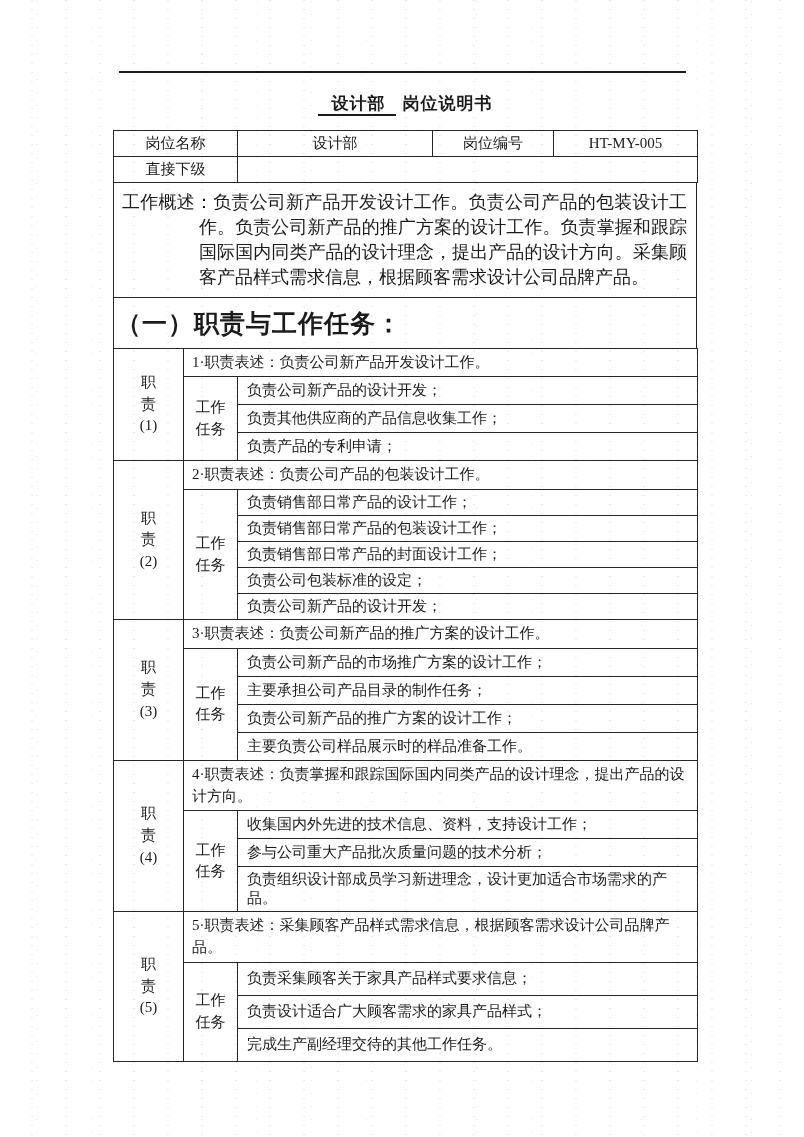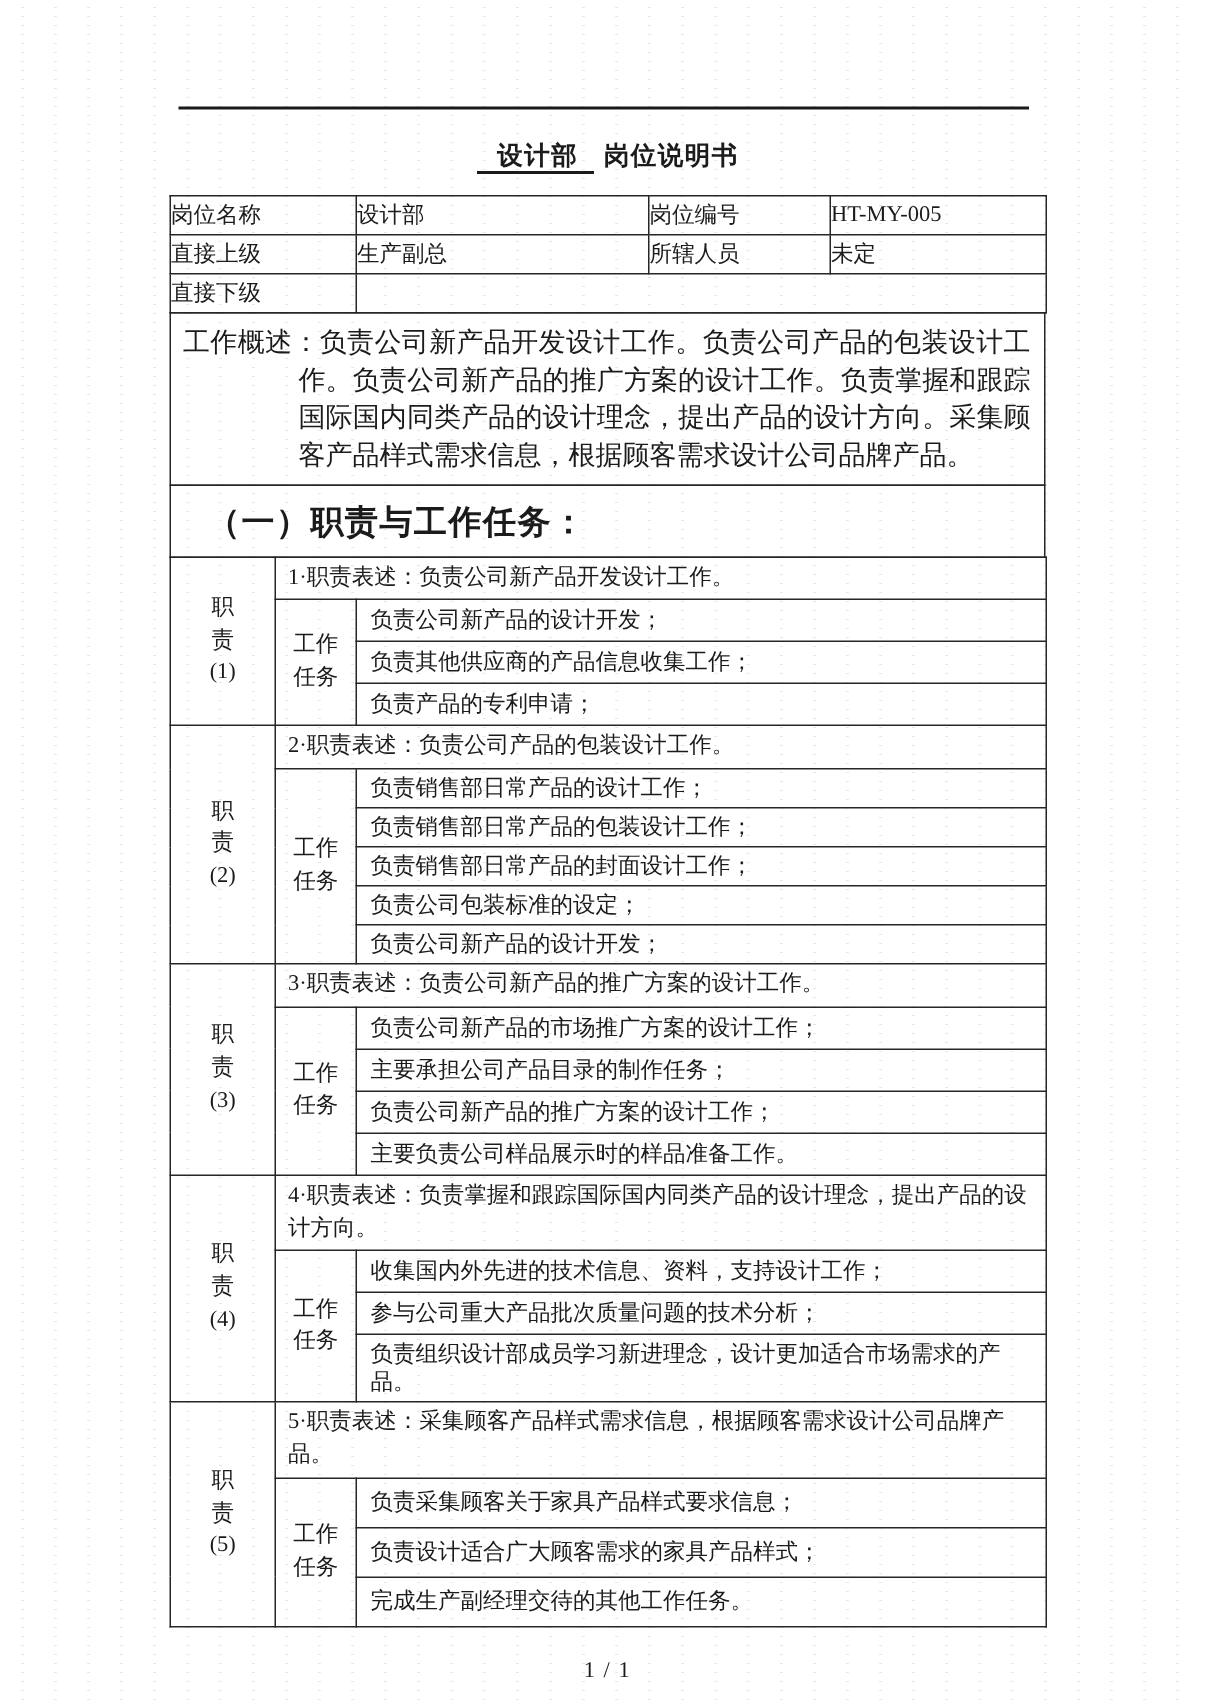--- a/index.html
+++ b/index.html
@@ -21,28 +21,28 @@
   }
   .content { width: 584px; margin-left: 113px; }
   .top-rule { margin: 71px 0 0 6px; width: 567px; height: 2px; background: #1a1a1a; }
   .title { margin-top: 19px; text-align: center; font-size: 17px; font-weight: bold; letter-spacing: 1px; }
   .title .u { padding: 0 10px 1px 14px; border-bottom: 2px solid #1b1b1b; margin-right: 7px; }
 
   table { border-collapse: collapse; table-layout: fixed; width: 584px; }
   td { border: 1.4px solid #262626; font-size: 15px; vertical-align: middle; }
 
   .info-table { margin-top: 15px; }
-  .info-table td { height: 26px; }
+  .info-table td { height: 26px; text-align: center; }
   .info-table .c1 { width: 124px; } .info-table .c2 { width: 195px; }
   .info-table .c3 { width: 121px; } .info-table .c4 { width: 144px; }
 
   .block { border: 1.4px solid #262626; margin-top: -1.4px; }
   .summary { padding: 7px 9px 7px 8px; font-size: 18px; line-height: 1.40; }
   .summary .body { padding-left: 77px; text-indent: -77px; text-align: justify; }
-  .section { padding: 9px 6px 8px 24px; font-size: 22px; font-weight: 600; letter-spacing: 1px; }
+  .section { padding: 9px 6px 8px 2px; font-size: 25px; font-weight: 600; letter-spacing: 1px; }
 
   .duties { margin-top: -1.4px; }
   .duties .c1 { width: 70px; } .duties .c2 { width: 54px; } .duties .c3 { width: 460px; }
   .duties td { height: 28px; }
   .duty-lbl, .wt { white-space: pre-line; text-align: center; line-height: 1.45; font-size: 15px; }
   .stmt { padding: 3px 6px 3px 8px; line-height: 1.45; }
   .task { padding: 3px 6px 3px 9px; }
   tr.tall td { height: 33px; }
   tr.short td { height: 26px; }
 
@@ -68,26 +68,20 @@
           <col class="c4">
         </colgroup>
       <tbody>
         <tr>
           <td>岗位名称</td>
           <td>设计部</td>
           <td>岗位编号</td>
           <td>HT-MY-005</td>
         </tr>
         <tr>
-          <td>直接上级</td>
-          <td>生产副总</td>
-          <td>所辖人员</td>
-          <td>未定</td>
-        </tr>
-        <tr>
           <td>直接下级</td>
           <td colspan="3"></td>
         </tr>
       </tbody>
     </table>
 
     <div class="block summary">
       <div class="body">
         <span>工作概述：</span><span>负责公司新产品开发设计工作。负责公司产品的包装设计工作。负责公司新产品的推广方案的设计工作。负责掌握和跟踪国际国内同类产品的设计理念，提出产品的设计方向。采集顾客产品样式需求信息，根据顾客需求设计公司品牌产品。</span>
       </div>
@@ -197,15 +191,14 @@
         </tr>
         <tr class="tall">
             <td class="task">负责设计适合广大顾客需求的家具产品样式；</td>
           </tr>
         <tr class="tall">
             <td class="task">完成生产副经理交待的其他工作任务。</td>
           </tr>
       </tbody>
     </table>
 
-    <div class="footer">1 / 1</div>
   </div>
 </div>
 
 </body></html>

